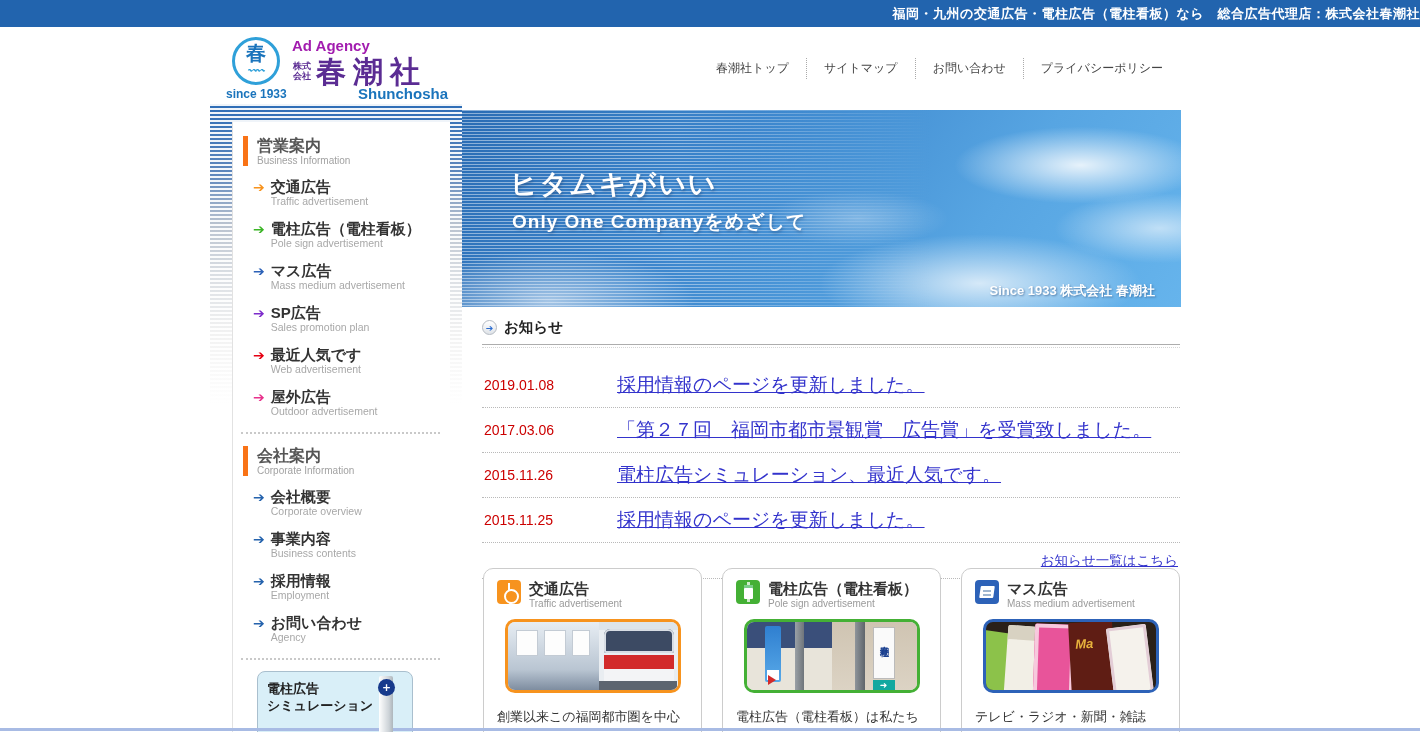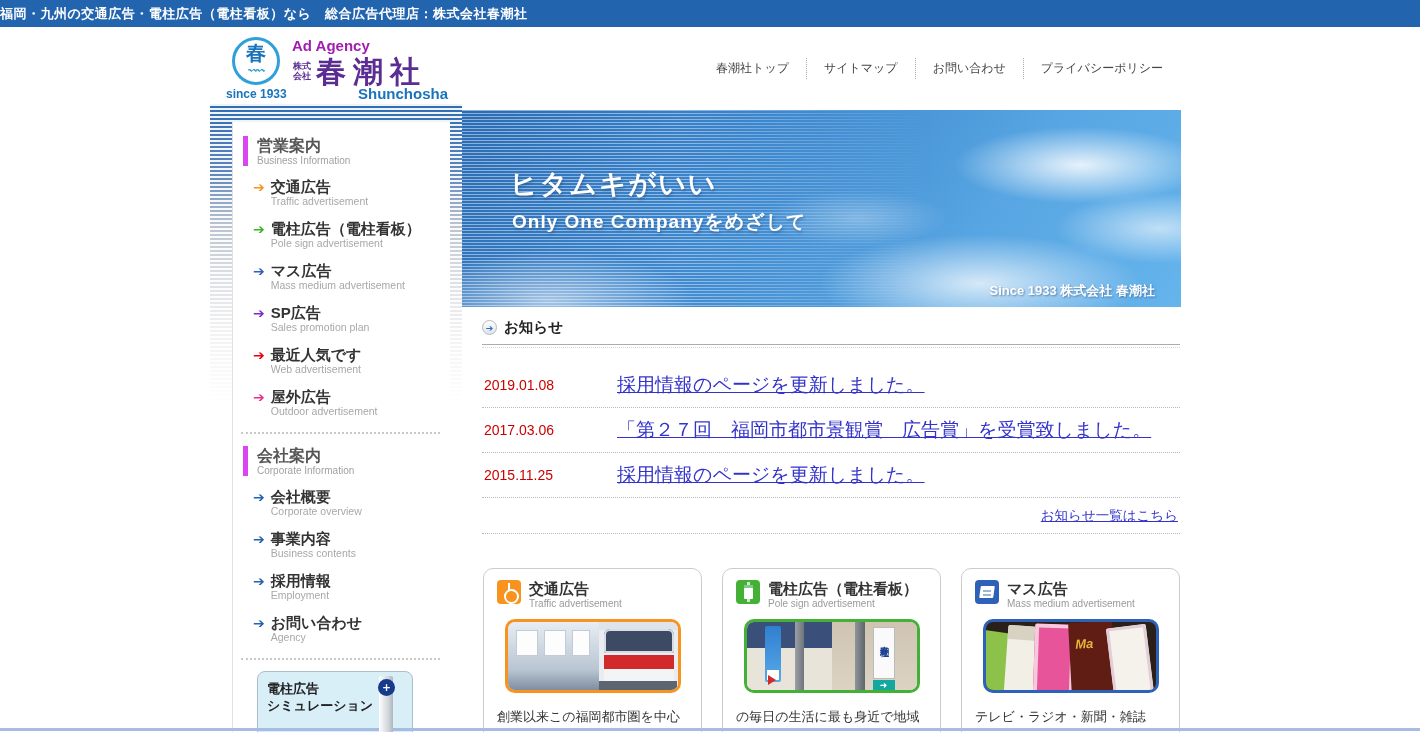--- a/index.html
+++ b/index.html
@@ -4,21 +4,21 @@
 <style>
   * { margin:0; padding:0; box-sizing:border-box; }
   html,body { background:#fff; }
   .page {
     position:relative; width:1420px; height:732px; overflow:hidden; background:#fff;
     font-family:"Liberation Sans","DejaVu Sans",sans-serif; color:#333;
   }
   
   .topbar {
     position:absolute; top:0; left:0; width:100%; height:27px; background:#2264ae;
-    color:#fff; font-size:13px; font-weight:bold; line-height:27px; text-align:left; letter-spacing:.5px;
+    color:#fff; font-size:13px; font-weight:bold; line-height:27px; text-align:right; letter-spacing:.5px;
   }
   
   .header { position:absolute; top:27px; left:0; width:100%; height:77px; background:#fff; }
   .logo { position:absolute; left:230px; top:8px; width:250px; height:64px; cursor:pointer; }
   .logo-circle {
     position:absolute; left:2px; top:2px; width:48px; height:48px; border-radius:50%;
     border:3px solid #2fa0d9; background:#fff; text-align:center;
   }
   .logo-mark { display:block; font-size:20px; font-weight:bold; color:#1a74bc; line-height:26px; }
   .logo-waves { display:block; font-size:9px; color:#2fa0d9; line-height:8px; letter-spacing:-1px; }
@@ -35,21 +35,21 @@
     position:absolute; left:210px; top:104px; width:252px; height:470px;
     background-image:
       repeating-linear-gradient(180deg, rgba(255,255,255,.92) 0 2px, rgba(255,255,255,0) 2px 4px),
       linear-gradient(180deg, #2e6db6 0px, #5f87bc 70px, #b9c2cf 120px, #dadee3 170px, #f2f2f2 230px, #ffffff 300px);
   }
   
   .sidebar {
     position:absolute; left:232px; top:122px; width:218px; height:610px; background:#fff;
     border-left:1px solid #e2e2e2; padding-top:8px;
   }
-  .sec-head { margin:6px 14px 4px 10px; border-left:5px solid #d946ef; padding-left:9px; }
+  .sec-head { margin:6px 14px 4px 10px; border-left:5px solid #f97316; padding-left:9px; }
   .sec-title { display:block; font-size:16px; font-weight:bold; color:#555; line-height:19px; }
   .sec-sub { display:block; font-size:10px; color:#a2a2a2; }
   .s-item { display:flex; margin:13px 0 0 20px; cursor:pointer; }
   .s-arrow { font-size:14px; font-weight:bold; margin:0 6px 0 0; line-height:16px; }
   .s-label { display:block; font-size:15px; font-weight:bold; color:#333; line-height:16px; }
   .s-sub { display:block; font-size:10.5px; color:#a8a8a8; line-height:13px; }
   .dotsep { margin:14px 10px 0 8px; border-top:2px dotted #c9c9c9; }
   
   .banner {
     position:relative; margin:11px 0 0 24px; width:156px; height:120px; background:#d9eff8;
@@ -284,20 +284,24 @@
     <div class="news-list">
       <div class="news-row">
         <span class="news-date" style="color: rgb(204, 0, 0);">2019.01.08</span>
         <a class="news-link" style="color: rgb(51, 51, 204);">採用情報のページを更新しました。</a>
       </div>
       <div class="news-row">
         <span class="news-date" style="color: rgb(204, 0, 0);">2017.03.06</span>
         <a class="news-link" style="color: rgb(51, 51, 204);">「第２７回　福岡市都市景観賞　広告賞」を受賞致しました。</a>
       </div>
       <div class="news-row">
+        <span class="news-date" style="color: rgb(204, 0, 0);">2015.11.26</span>
+        <a class="news-link" style="color: rgb(51, 51, 204);">電柱広告シミュレーション、最近人気です。</a>
+      </div>
+      <div class="news-row">
         <span class="news-date" style="color: rgb(204, 0, 0);">2015.11.25</span>
         <a class="news-link" style="color: rgb(51, 51, 204);">採用情報のページを更新しました。</a>
       </div>
       <div class="news-more-row">
         <a class="news-more" style="color: rgb(51, 51, 204);">お知らせ一覧はこちら</a>
       </div>
     </div>
   </div>
 
   <div class="cards">
@@ -341,20 +345,21 @@
         <div class="red-arr"></div>
         <div class="pole-a"></div>
         <div class="half-r"></div>
         <div class="pole-b"></div>
         <div class="sign-white">
           <span class="sign-kanji">春潮社</span>
         </div>
         <div class="teal-arr">➜</div>
       </div>
       <div class="c-text">
+        <span>電柱広告（電柱看板）は私たち</span>
         <span>の毎日の生活に最も身近で地域</span>
       </div>
     </div>
 
     <div class="card">
       <div class="c-head">
         <span class="ci ci-news" style="background: rgb(45, 98, 184);"></span>
         <div>
           <div class="c-title">マス広告</div>
           <div class="c-sub">Mass medium advertisement</div>

